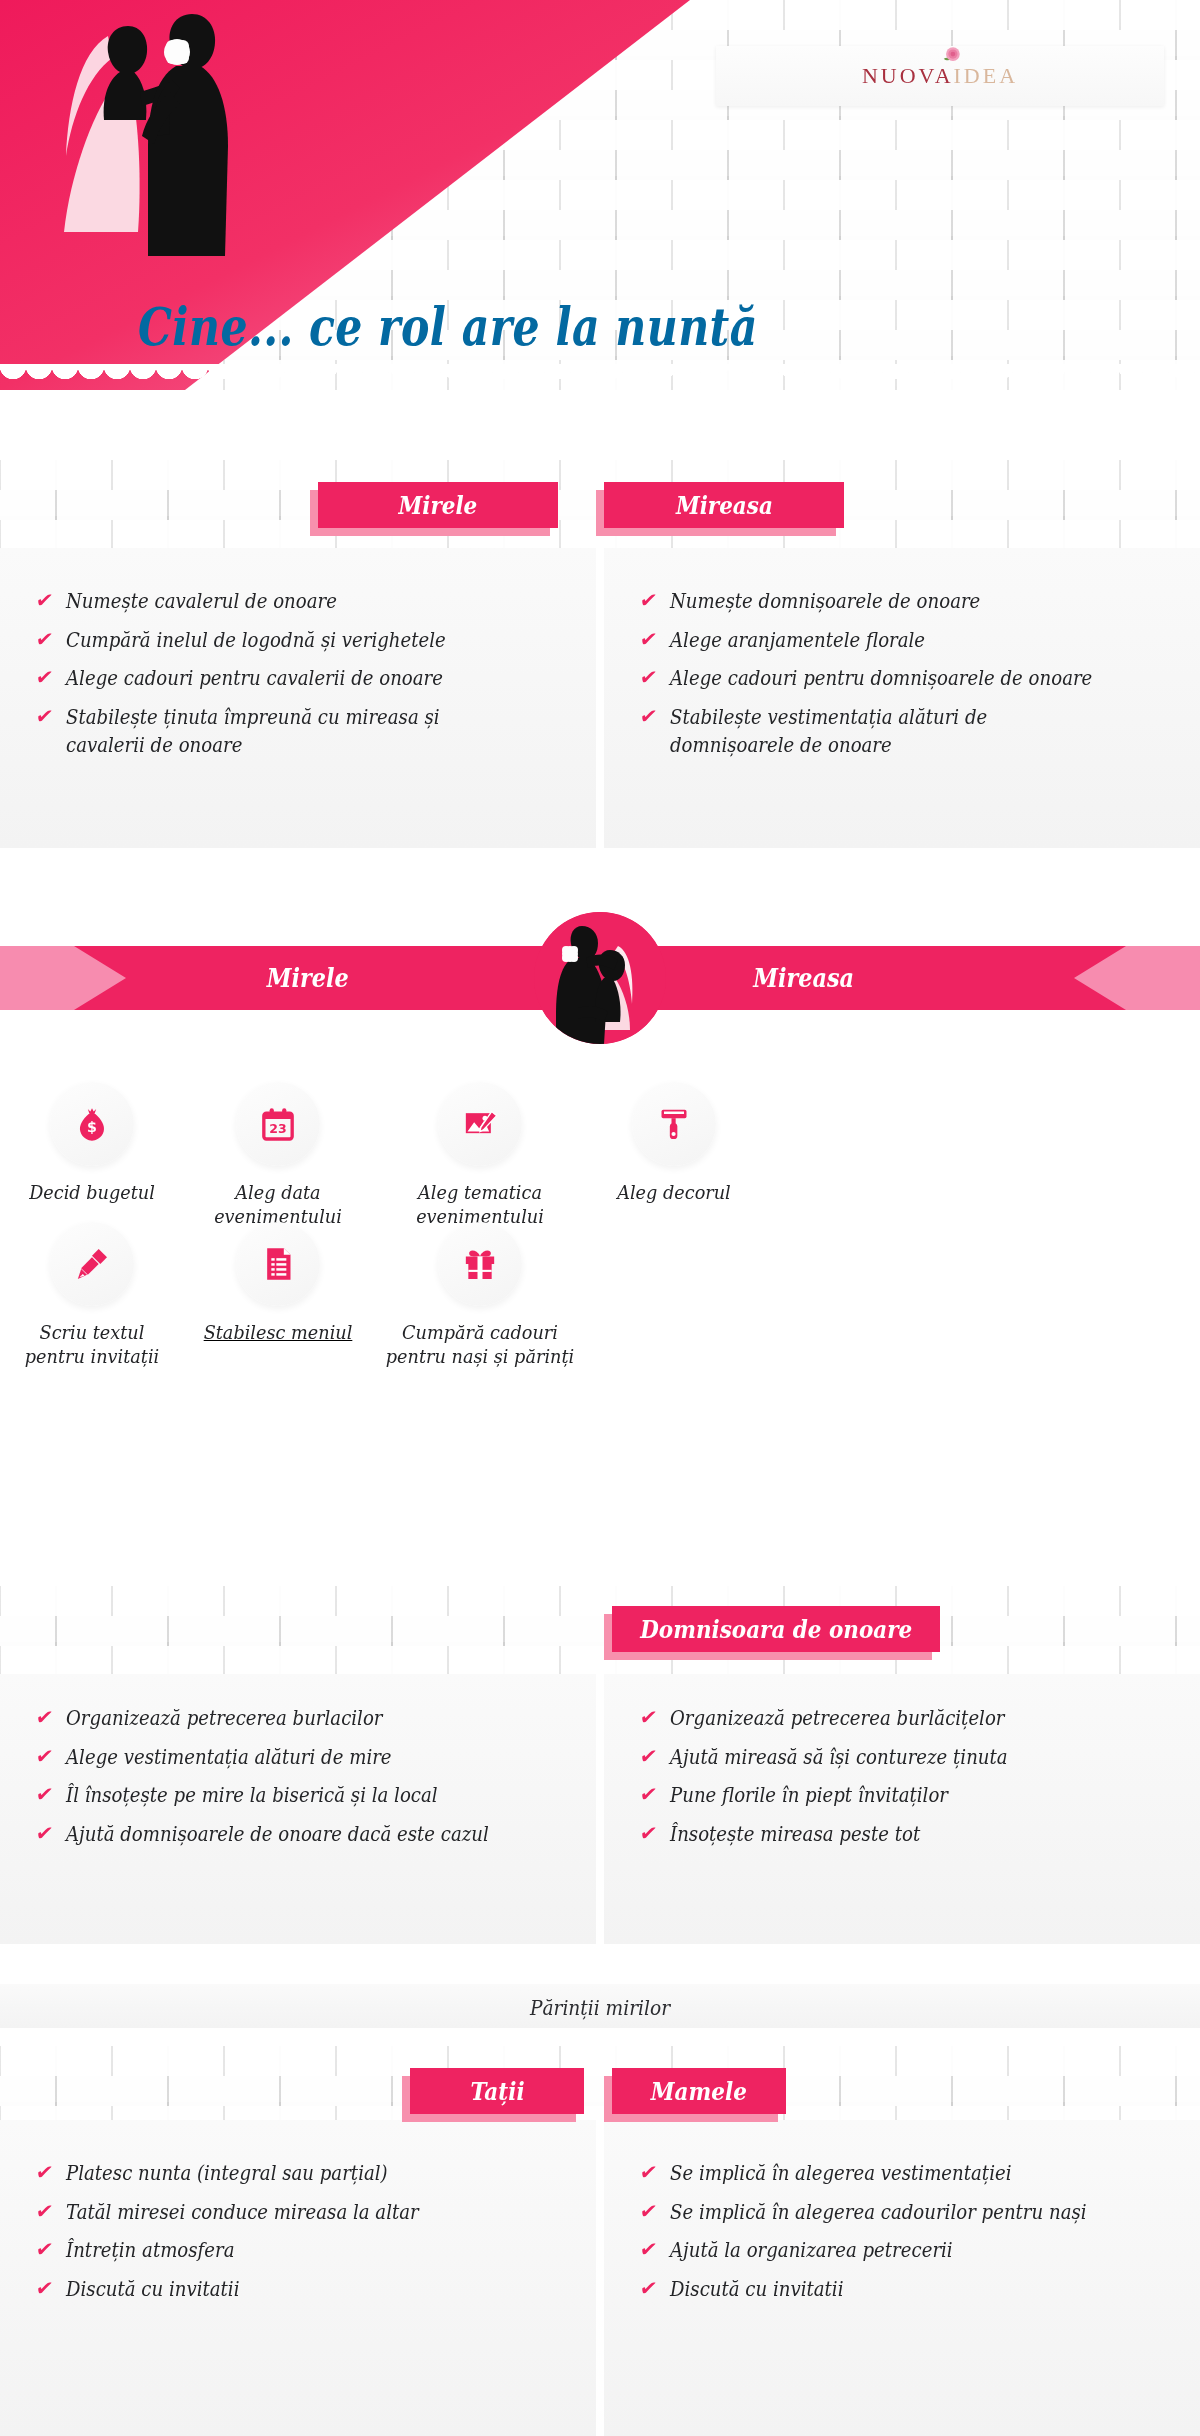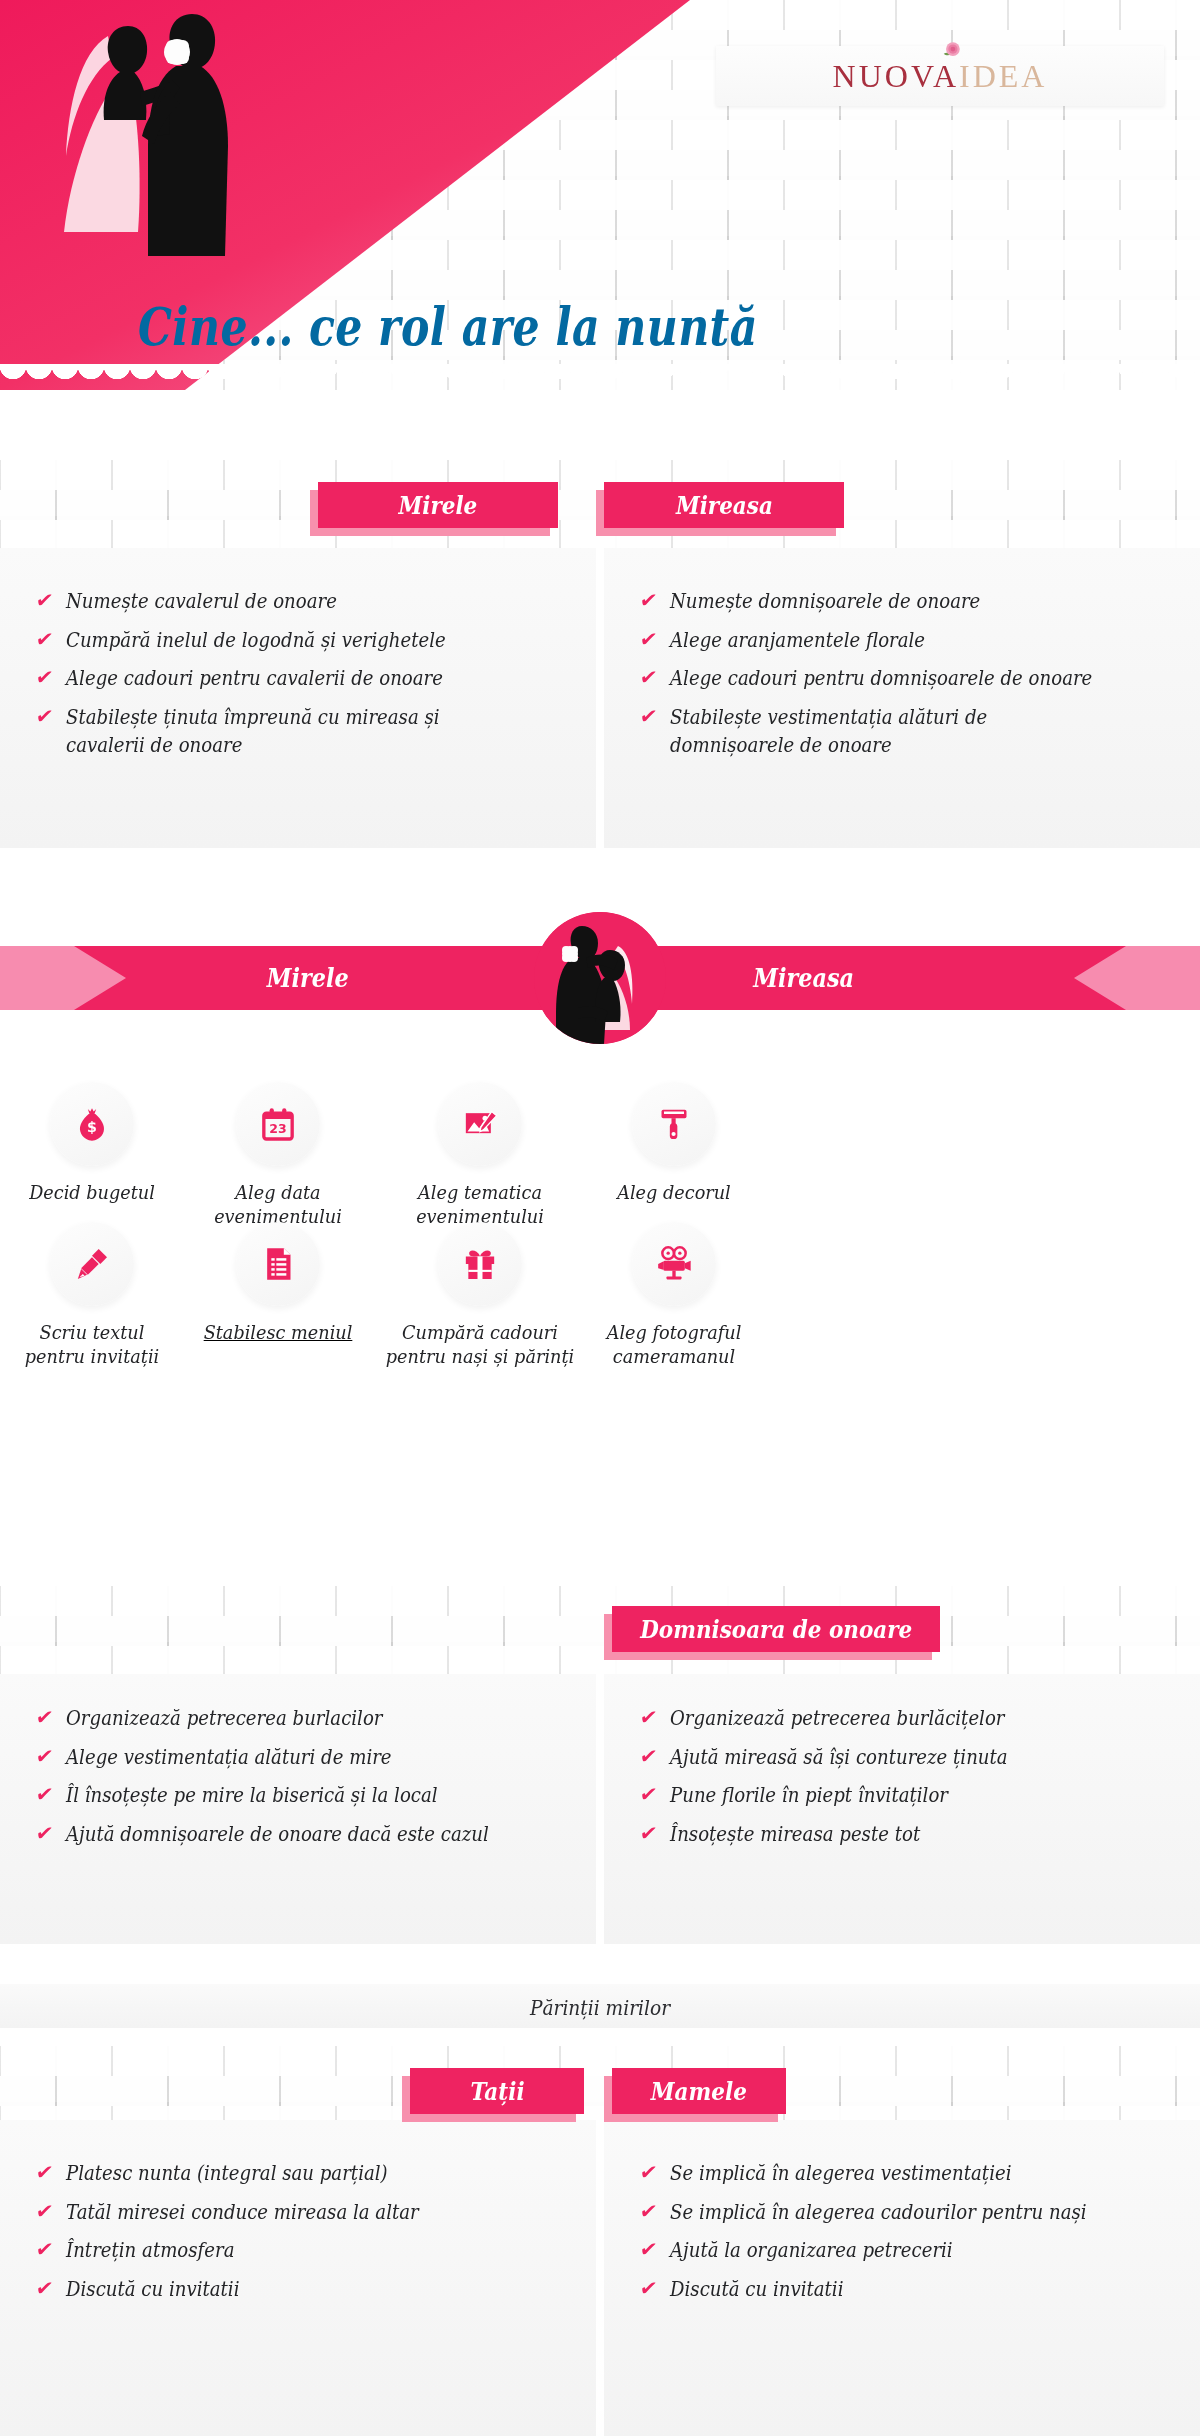--- a/index.html
+++ b/index.html
@@ -44,21 +44,21 @@
   .couple-silhouette{position:absolute;left:20px;top:-4px;width:330px;height:280px;}
 
   .logo-box{
     position:absolute;right:36px;top:46px;width:448px;height:60px;
     background:linear-gradient(180deg,#fdfdfd 0%,#f7f7f7 100%);
     box-shadow:0 1px 4px rgba(0,0,0,.07);
     display:flex;align-items:center;justify-content:center;
   }
   .logo-text{
     font-family:"Liberation Serif", serif;
-    font-size:32px;letter-spacing:3px;position:relative;white-space:nowrap;
+    font-size:22px;letter-spacing:3px;position:relative;white-space:nowrap;
   }
   .logo-nuova{color:#a8303f;}
   .logo-idea{color:#d9b79c;}
   .logo-rose{position:absolute;left:50.5%;top:-19px;width:22px;height:22px;}
 
   .title{
     position:absolute;left:0;top:296px;width:992px;text-align:left;
     color:#0369a1;
   }
   .title-inner{
@@ -394,37 +394,20 @@
         <rect x="7" y="15" width="34" height="9" fill="#ee2361"></rect>
         <rect x="10" y="24" width="28" height="18" fill="#ee2361"></rect>
         <rect x="21" y="15" width="6" height="27" fill="#ffffff"></rect>
         <rect x="10" y="31" width="28" height="2.5" fill="#ffffff"></rect>
       </svg>
     </div>
     <div class="icon-caption" style="white-space:pre-line;" data-name="icon-caption-6">Cumpără cadouri
 pentru nași și părinți</div>
   </div>
 
-  <div class="icon-cell" style="left:554px;top:1222px;" data-name="shared-icon-cell-7">
-    <div class="icon-disc" data-name="icon-disc">
-      <svg viewBox="0 0 48 48" width="40" height="40" data-name="movie-camera-icon">
-        <circle cx="17" cy="11" r="7" fill="none" stroke="#ee2361" stroke-width="3"></circle>
-        <circle cx="31" cy="11" r="7" fill="none" stroke="#ee2361" stroke-width="3"></circle>
-        <circle cx="17" cy="11" r="2" fill="#ee2361"></circle>
-        <circle cx="31" cy="11" r="2" fill="#ee2361"></circle>
-        <rect x="11" y="20" width="26" height="12" rx="2" fill="#ee2361"></rect>
-        <path d="M37 23 L44 20 L44 32 L37 29 Z" fill="#ee2361"></path>
-        <path d="M11 21 L5 24 L5 29 L11 31 Z" fill="#ee2361"></path>
-        <rect x="22" y="32" width="4" height="8" fill="#ee2361"></rect>
-        <rect x="15" y="39" width="18" height="3.5" rx="1" fill="#ee2361"></rect>
-      </svg>
-    </div>
-    <div class="icon-caption" style="white-space:pre-line;" data-name="icon-caption-7">Aleg fotograful
-cameramanul</div>
-  </div>
 
   <style>
     
     [data-name="shared-icon-cell-0"]{left:-28px;}
     [data-name="shared-icon-cell-1"]{left:157px;}
     [data-name="shared-icon-cell-2"]{left:360px;text-align:center;}
     [data-name="shared-icon-cell-3"]{left:553px;}
     [data-name="shared-icon-cell-4"]{left:-28px;}
     [data-name="shared-icon-cell-5"]{left:157px;}
     [data-name="shared-icon-cell-6"]{left:360px;}

